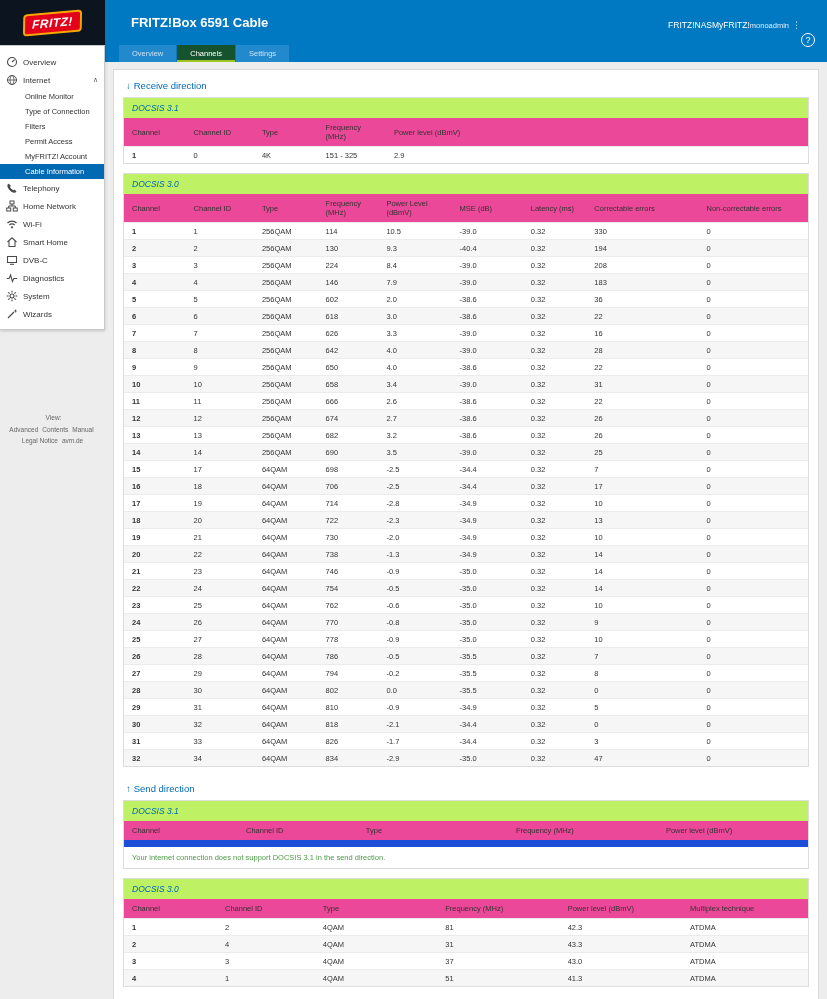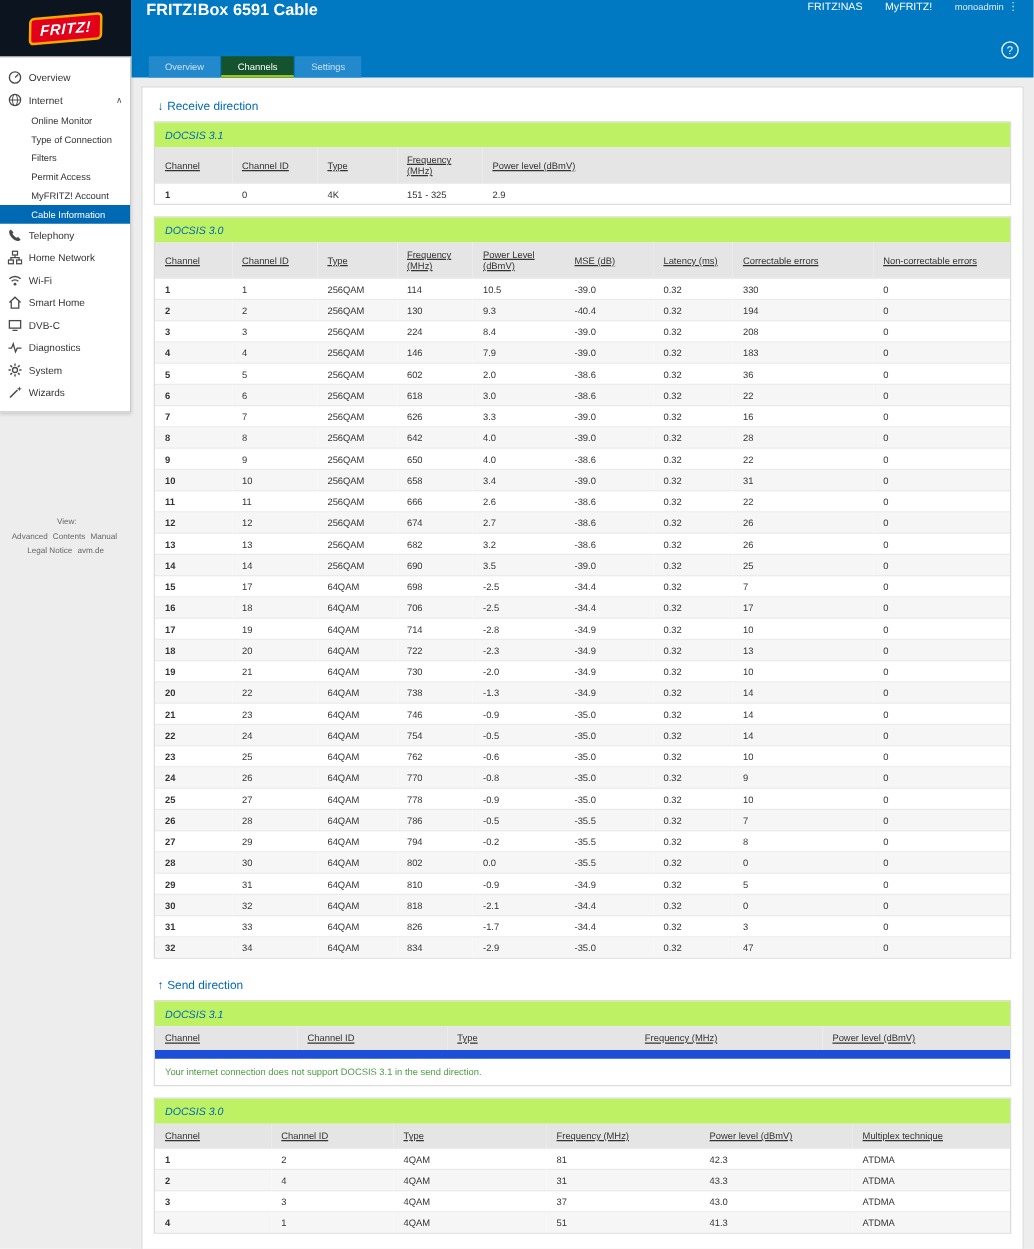--- a/index.html
+++ b/index.html
@@ -18,42 +18,42 @@
   .sb-icon svg { width:12px; height:12px; display:block; }
   .sb-chev { margin-left:auto; font-size:7px; color:#555; }
   .sb-sub { padding:3px 6px 3px 25px; font-size:7.5px; color:#333; cursor:pointer; }
   .sb-sub.active { background:#0069b4; color:#fff; }
   .sb-footer { margin-top:82px; text-align:center; font-size:6.5px; color:#666; line-height:1.8; }
   .sb-foot-line span { margin:0 2px; cursor:pointer; }
 
   
   .main { margin-left:105px; height:100%; display:flex; flex-direction:column; }
   .bluehead { background:#0078c2; height:62px; position:relative; flex:0 0 62px; }
-  .topbar { display:flex; align-items:flex-start; height:30px; padding:0 12px; }
+  .topbar { display:flex; align-items:flex-end; height:30px; padding:0 26px; }
   .topbar-title { color:#fff; font-size:13px; font-weight:bold; }
-  .topbar-right { margin-left:auto; display:flex; align-items:center; gap:18px; }
+  .topbar-right { margin-left:auto; display:flex; align-items:center; }
   .top-link { color:#fff; font-size:8.5px; cursor:pointer; }
   .top-user { color:#ddeefa; font-size:7.5px; display:flex; align-items:center; gap:3px; cursor:pointer; }
   .dots { font-size:9px; }
   .breadcrumb { color:#fff; font-size:9px; padding-left:14px; }
   .bc-sep { margin:0 4px; }
   .tabs { position:absolute; left:14px; bottom:0; display:flex; }
   .tab { font-size:7.5px; color:#c9e1f2; background:#2389cd; padding:4px 13px; margin-right:1px; cursor:pointer; }
   .tab.active { background:#14532d; color:#fff; border-bottom:2px solid #9dc41f; padding-bottom:2px; }
   .help { position:absolute; right:12px; top:33px; width:14px; height:14px; border:1px solid #fff; border-radius:50%; color:#fff; font-size:9px; line-height:12px; text-align:center; cursor:pointer; }
 
   .content { flex:1; background:#ededed; padding:7px 8px 9px; overflow:hidden; }
   .panel { background:#fff; border:1px solid #dadada; min-height:100%; padding:3px 9px 8px; }
   .dir-title { color:#0069b4; font-size:9.5px; padding:7px 3px 6px; }
   .dir-title .arrow { margin-right:3px; }
   .docsis-box { border:1px solid #dcdcdc; margin-bottom:9px; }
   .docsis-head { color:#0069b4; font-size:8.5px; padding:5px 8px; background:#bef264;font-style:italic; }
 
   table.tbl { width:100%; border-collapse:collapse; table-layout:fixed; font-size:7.5px; color:#333; }
-  .tbl th { background:#e5e5e5; font-weight:normal; text-align:left; padding:5px 8px; color:#333;text-decoration:underline; }
+  .tbl th { background:#ec4899; font-weight:normal; text-align:left; padding:5px 8px; color:#333; }
   .tbl td { padding:3.5px 8px; border-top:1px solid #ebebeb; }
   .tbl tbody tr:nth-child(even) { background:#f6f6f6; }
   .tbl td:first-child { font-weight:bold; }
   .msg { color:#4e9b47; font-size:7.5px; padding:6px 8px; border-top:7px solid #1d4ed8; }
   .btn-row { display:flex; justify-content:flex-end; padding-top:5px; }
   .btn-primary { background:#0a6ab0; color:#fff; border:1px solid #085c9a; border-radius:2px; font-size:8px; padding:4px 15px; font-family:inherit; cursor:pointer; }
 
   .t-rx31 th:nth-child(1){width:9%;}  .t-rx31 th:nth-child(2){width:10%;}
   .t-rx31 th:nth-child(3){width:9.3%;} .t-rx31 th:nth-child(4){width:10%;}
   .t-rx30 th:nth-child(1){width:9%;}   .t-rx30 th:nth-child(2){width:10%;}

